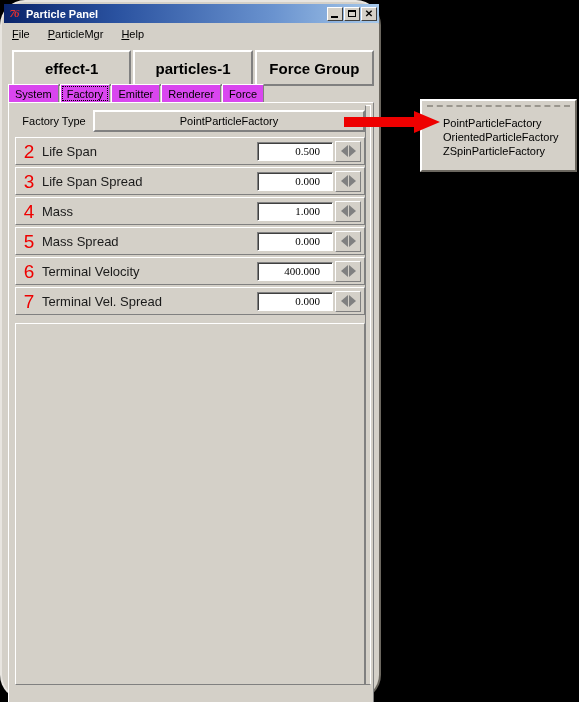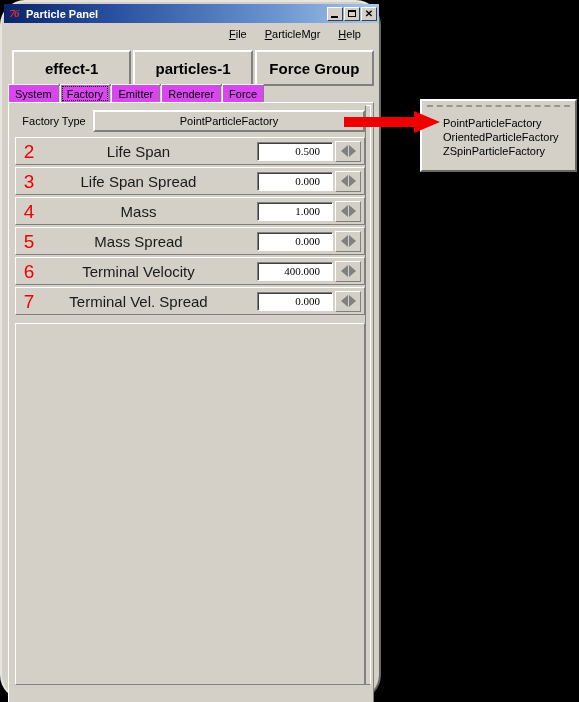--- a/index.html
+++ b/index.html
@@ -101,21 +101,20 @@
   #menubar {
     position: absolute;
     left: 2px; top: 22px;
     width: 375px;
     height: 20px;
     background: #d4d0c8;
     display: flex;
     align-items: center;
     padding-left: 8px;
     box-sizing: border-box;
-    justify-content: flex-end;
   }
   .menu-item {
     font-size: 11px;
     color: #000;
     margin-right: 18px;
     font-family: "Liberation Sans", sans-serif;
     cursor: default;
   }
   .menu-item .mn { text-decoration: underline; }
 
@@ -279,22 +278,22 @@
   .prow-num {
     width: 26px;
     text-align: center;
     color: #ee0000;
     font-size: 19px;
     font-family: "Liberation Sans", sans-serif;
     line-height: 1;
   }
   .prow-label {
     flex: 1;
-    text-align: center;
-    font-size: 15px;
+    text-align: left;
+    font-size: 13px;
     color: #1a1a1a;
     font-family: "Liberation Sans", sans-serif;
     padding-right: 22px;
   }
   .prow-entry {
     width: 76px;
     height: 19px;
     background: #ffffff;
     border-top: 1px solid #808080;
     border-left: 1px solid #808080;

